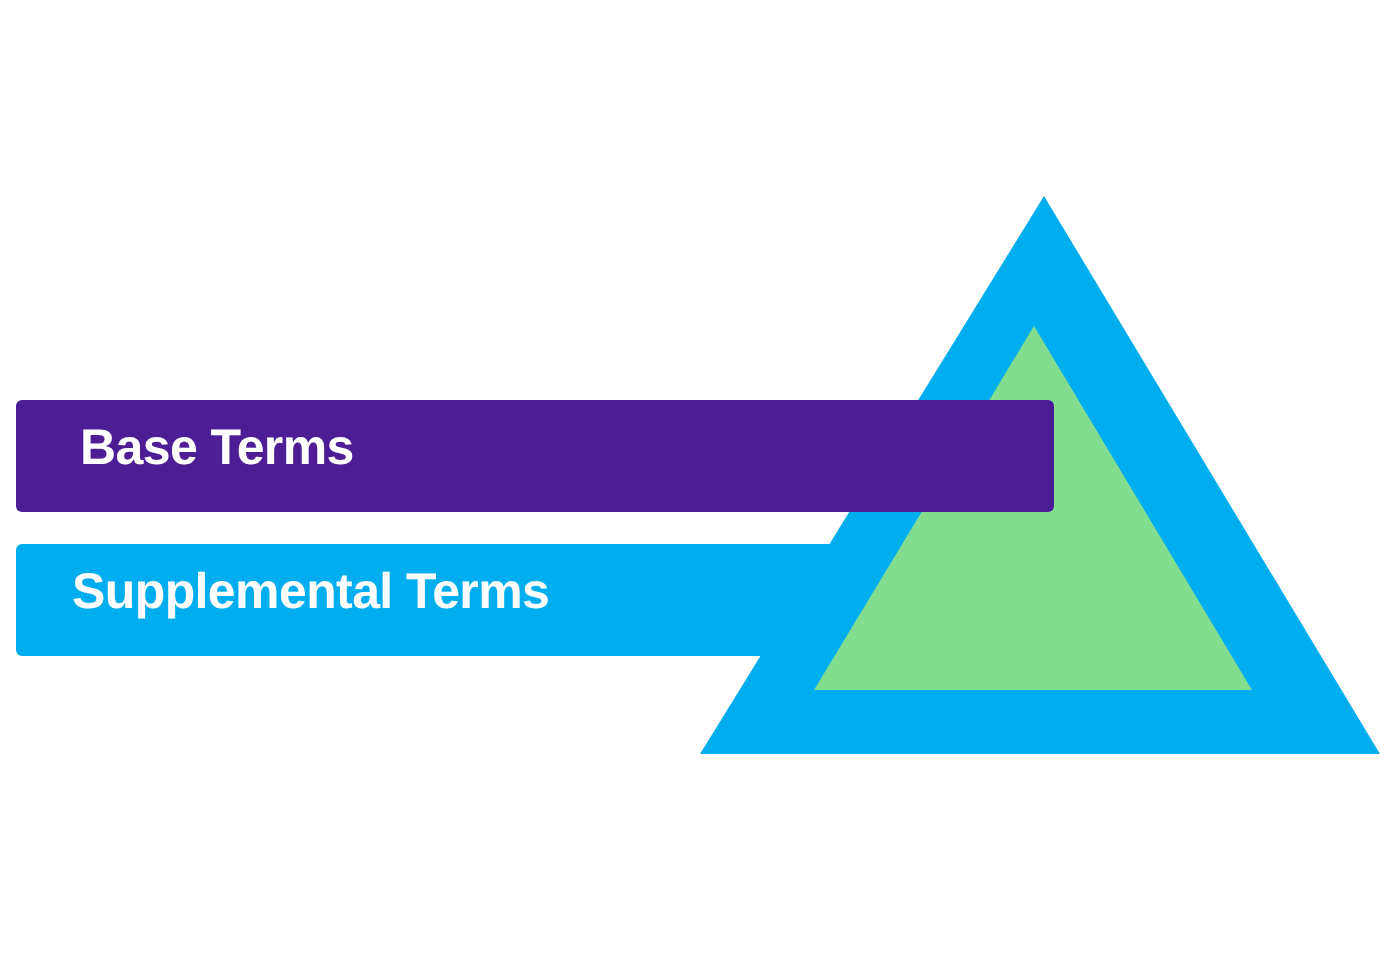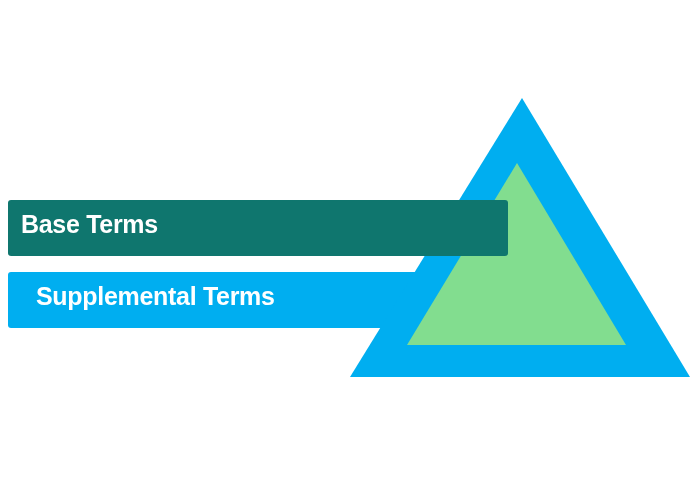--- a/index.html
+++ b/index.html
@@ -58,17 +58,17 @@
 
   <div class="bar bar-blue" style="background: rgb(0, 174, 240);">
     <span class="bar-label" style="color: rgb(255, 255, 255); padding-left: 28px;">Supplemental Terms</span>
   </div>
 
   <svg class="pyramid" viewBox="0 0 700 480" xmlns="http://www.w3.org/2000/svg">
     <polygon points="522,98 350,377 690,377" fill="#00AEF0"></polygon>
     <polygon points="517,163 407,345 626,345" fill="#82DD8F"></polygon>
   </svg>
 
-  <div class="bar bar-green" style="background: #0f766e;">
+  <div class="bar bar-green" style="background: #4c1d95; padding-left: 19px;">
     <span class="bar-label" style="color: rgb(255, 255, 255);">Base Terms</span>
   </div>
 
 </div>
 
 </body></html>

